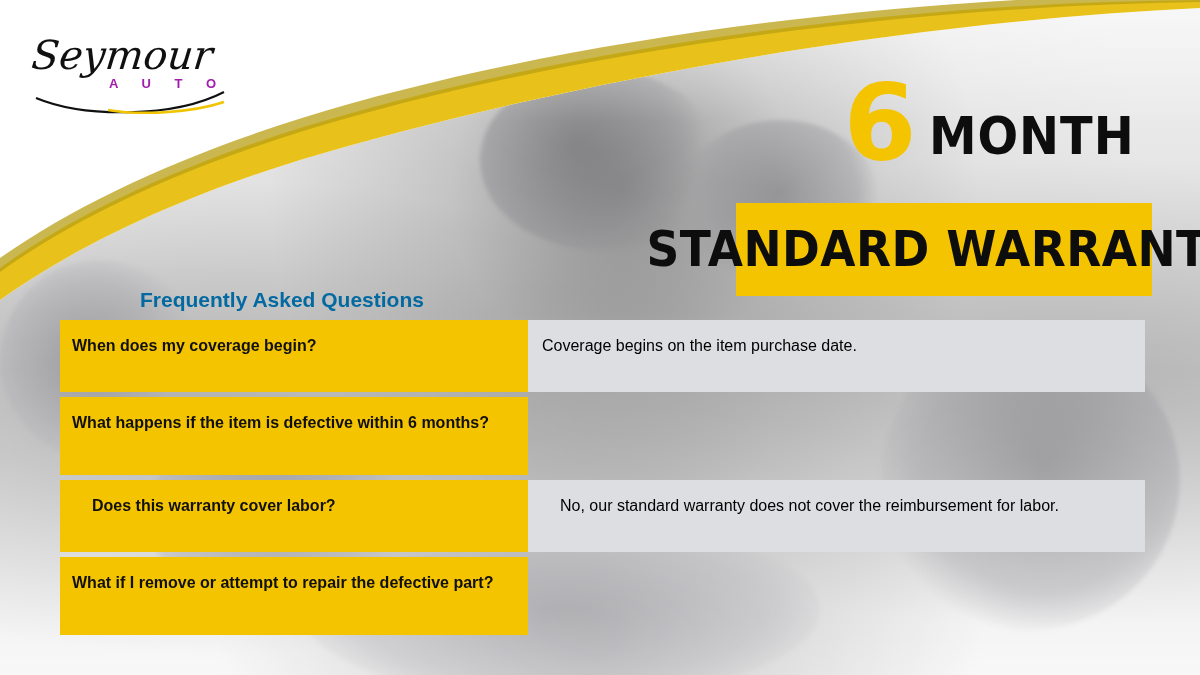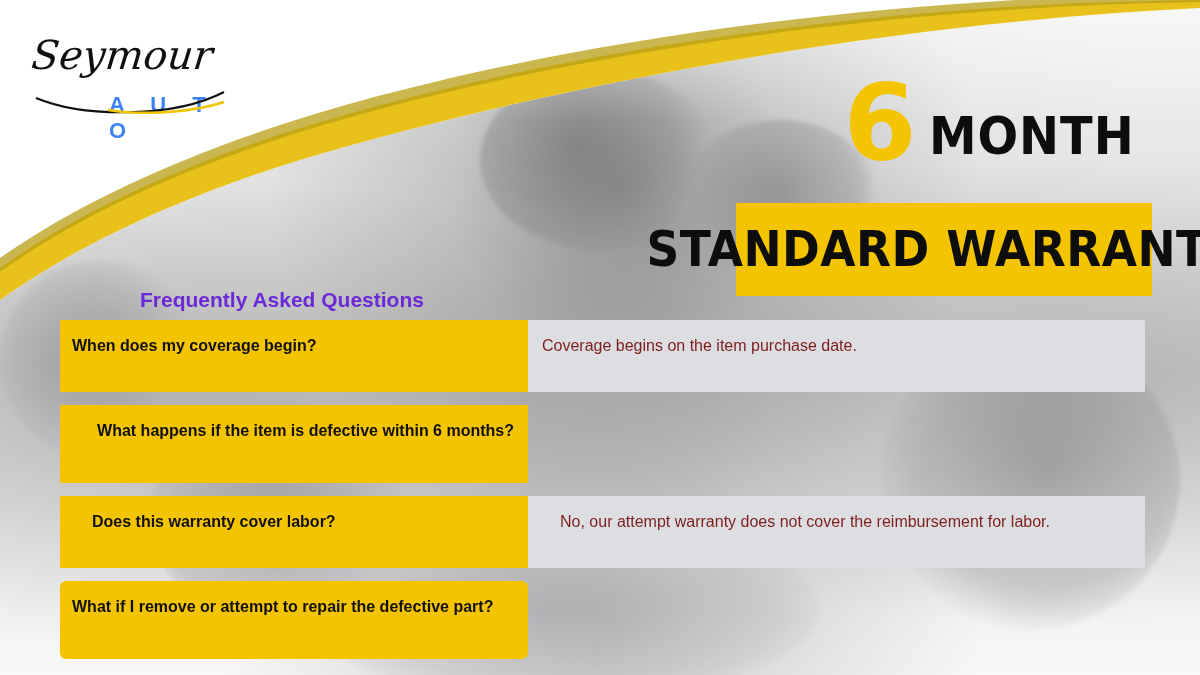--- a/index.html
+++ b/index.html
@@ -60,26 +60,26 @@
     left: 8px; top: 6px;
     font-family: "DejaVu Serif", serif;
     font-style: italic;
     font-size: 40px;
     color: #101010;
     letter-spacing: 0px;
     transform: skewX(-6deg);
   }
   .logo-auto {
     position: absolute;
-    left: 85px; top: 66px;
+    left: 85px; top: 50px;
     font-family: "Liberation Sans", sans-serif;
-    font-size: 22px;
+    font-size: 13px;
     font-weight: 700;
     letter-spacing: 10px;
-    color: #3b82f6;
+    color: #a21caf;
   }
 
   
   .six-month {
     position: absolute;
     right: 48px; top: 82px;
     display: flex;
     align-items: flex-end;
     gap: 14px;
     z-index: 6;
@@ -122,55 +122,55 @@
     transform: scaleX(0.93);
     white-space: nowrap;
   }
 
   
   .faq-title {
     position: absolute;
     left: 140px; top: 288px;
     font-size: 21px;
     font-weight: 700;
-    color: #6d28d9;
+    color: #0369a1;
     z-index: 6;
   }
   .faq-table {
     position: absolute;
     left: 60px; top: 320px;
     width: 1085px;
     z-index: 6;
   }
   .faq-row {
     display: flex;
-    margin-bottom: 13px;
+    margin-bottom: 5px;
   }
   .faq-q {
     width: 468px;
     background: #f5c400;
     padding: 15px 14px 15px 12px;
     font-size: 16px;
     font-weight: 700;
     color: #101010;
     line-height: 1.35;
   }
   .faq-a {
     flex: 1;
     background: #dcdee1;
     padding: 15px 16px 15px 14px;
     font-size: 16px;
-    color: #7f1d1d;
+    color: #000000;
     line-height: 1.4;
     text-align: justify;
   }
   .r1 .faq-q, .r1 .faq-a { min-height: 72px; }
-  .r2 .faq-q, .r2 .faq-a { min-height: 78px; text-align: right; }
+  .r2 .faq-q, .r2 .faq-a { min-height: 78px; }
   .r3 .faq-q, .r3 .faq-a { min-height: 72px; padding-left: 32px; }
-  .r4 .faq-q, .r4 .faq-a { min-height: 78px; border-radius: 6px; }
+  .r4 .faq-q, .r4 .faq-a { min-height: 78px; }
 </style>
 </head>
 <body>
 
 <div class="slide">
 
   <div class="bg-photo"></div>
   <div class="blob b1"></div>
   <div class="blob b2"></div>
   <div class="blob b3"></div>
@@ -208,20 +208,20 @@
   <div class="faq-table">
     <div class="faq-row r1">
       <div class="faq-q">When does my coverage begin?</div>
       <div class="faq-a">Coverage begins on the item purchase date.</div>
     </div>
     <div class="faq-row r2">
       <div class="faq-q">What happens if the item is defective within 6 months?</div>
     </div>
     <div class="faq-row r3">
       <div class="faq-q">Does this warranty cover labor?</div>
-      <div class="faq-a">No, our attempt warranty does not cover the reimbursement for labor.</div>
+      <div class="faq-a">No, our standard warranty does not cover the reimbursement for labor.</div>
     </div>
     <div class="faq-row r4">
       <div class="faq-q">What if I remove or attempt to repair the defective part?</div>
     </div>
   </div>
 
 </div>
 
 </body></html>

